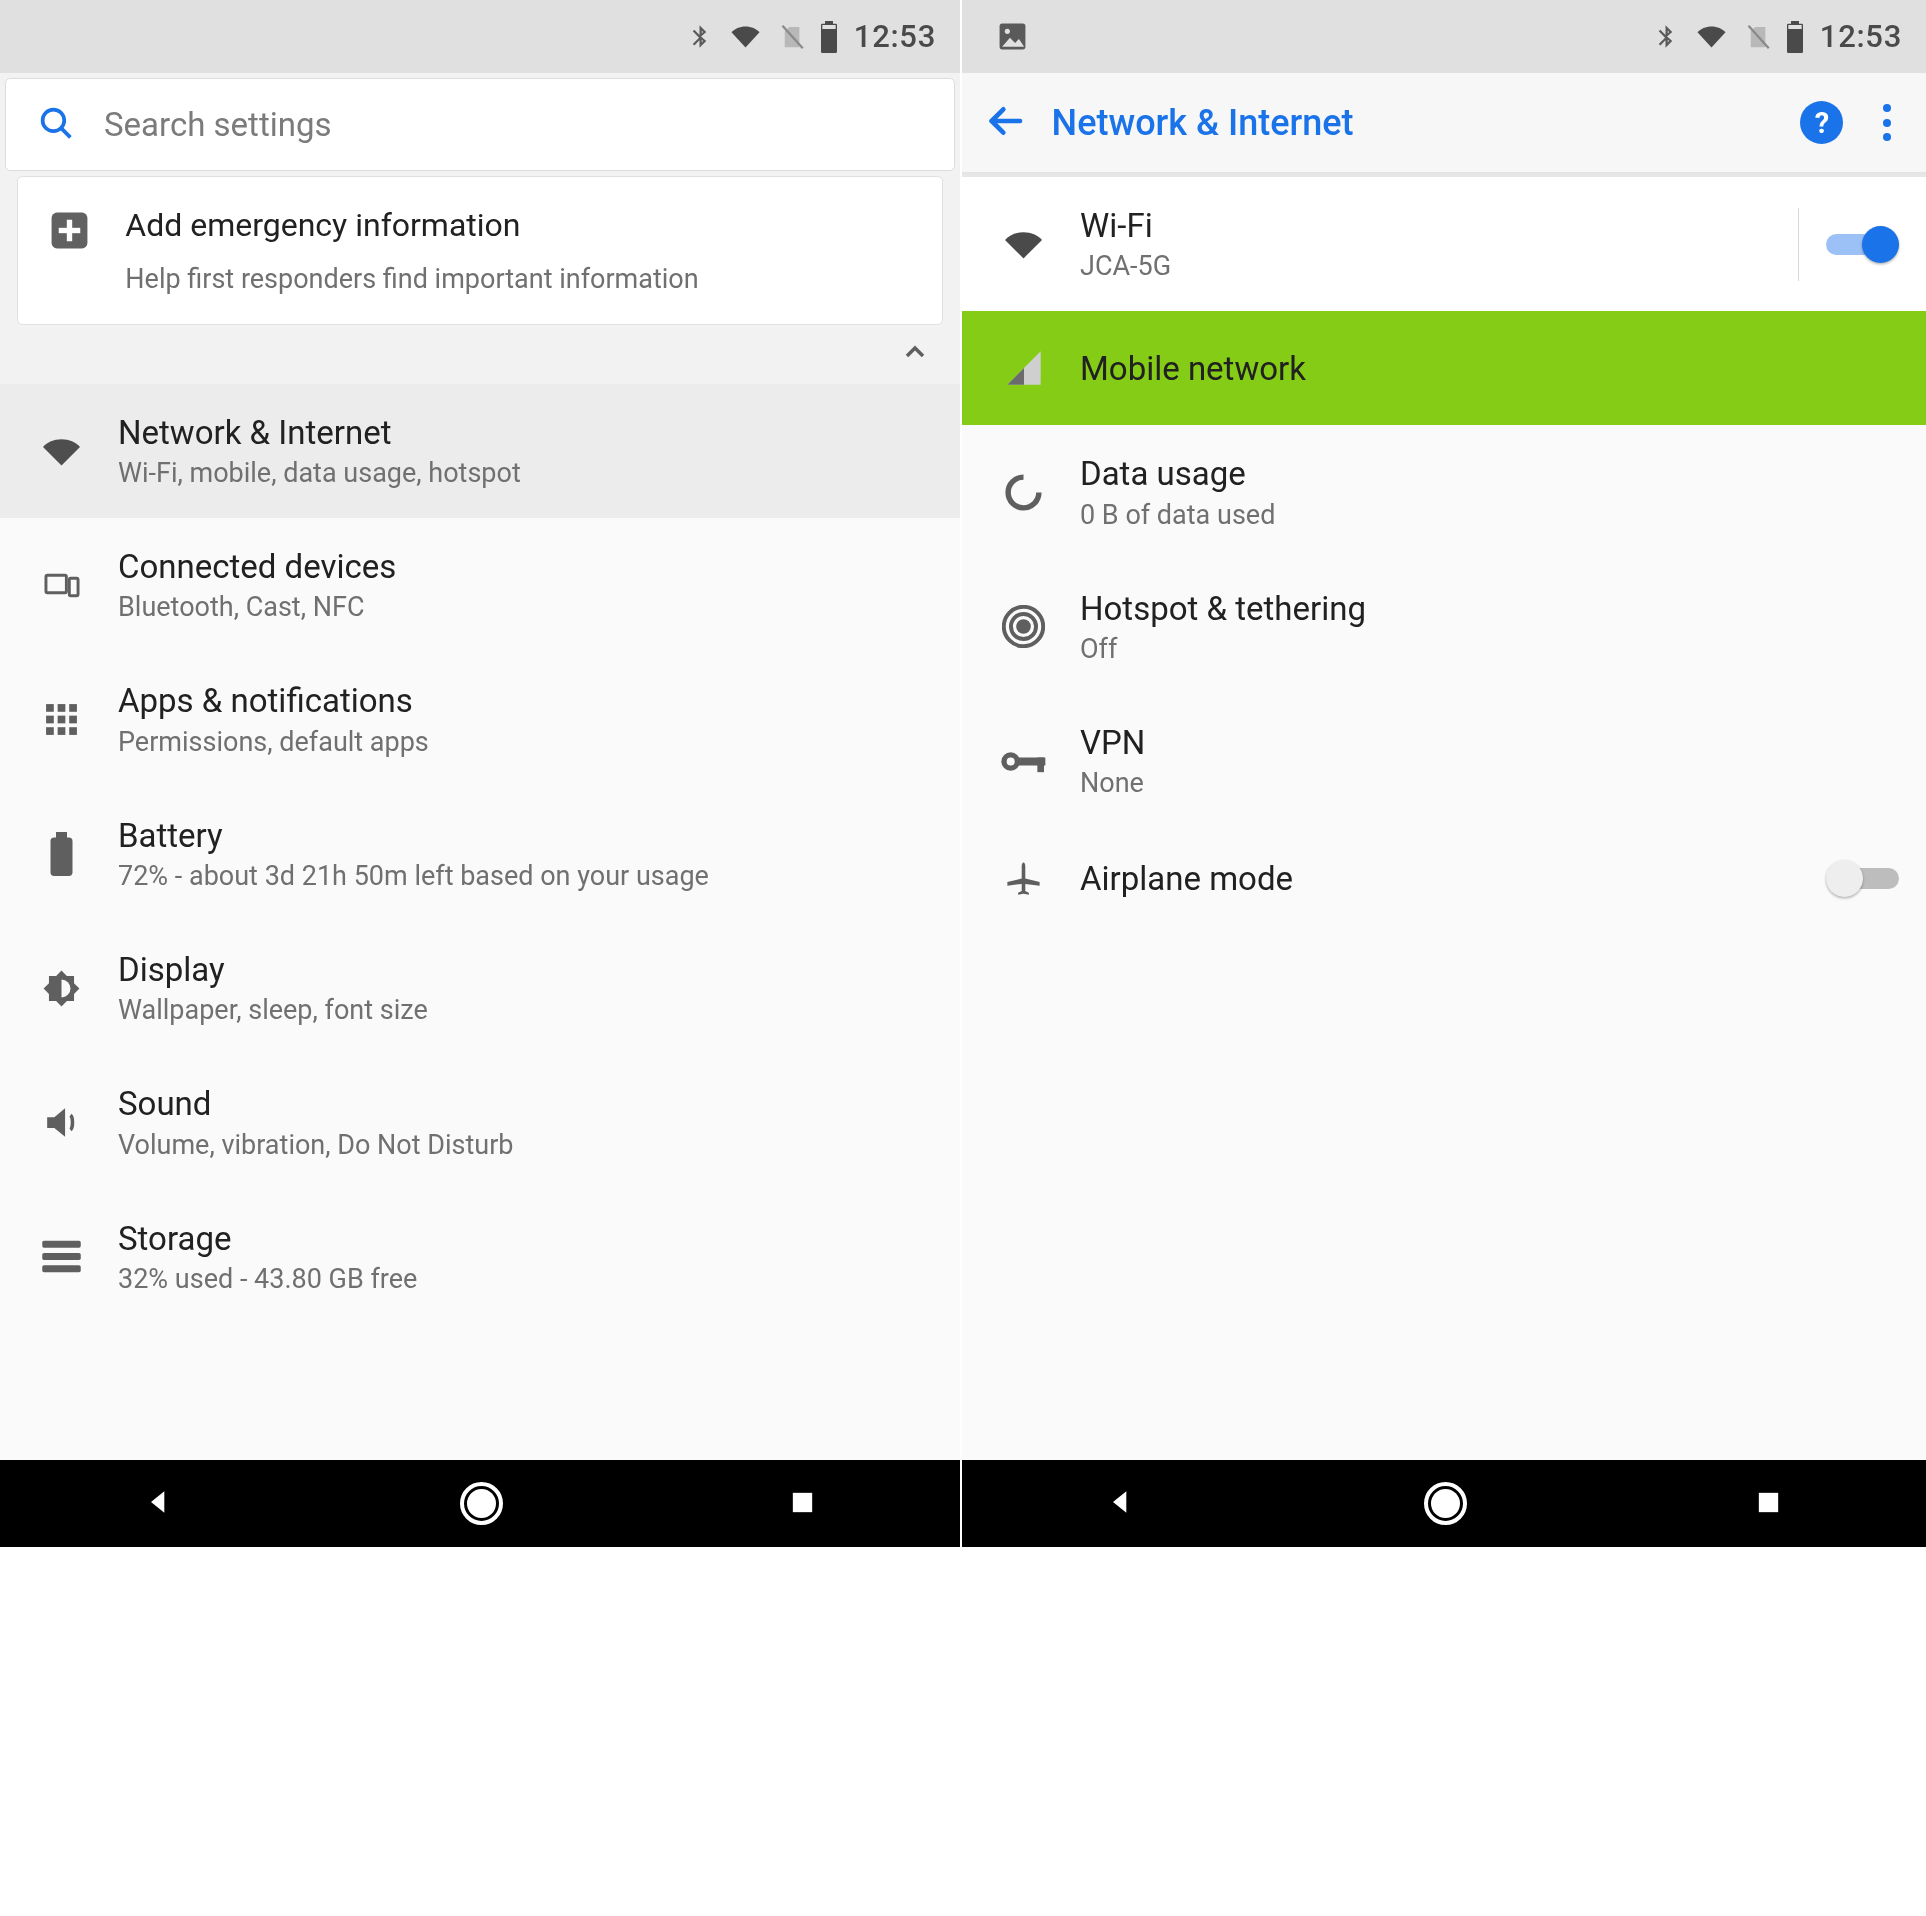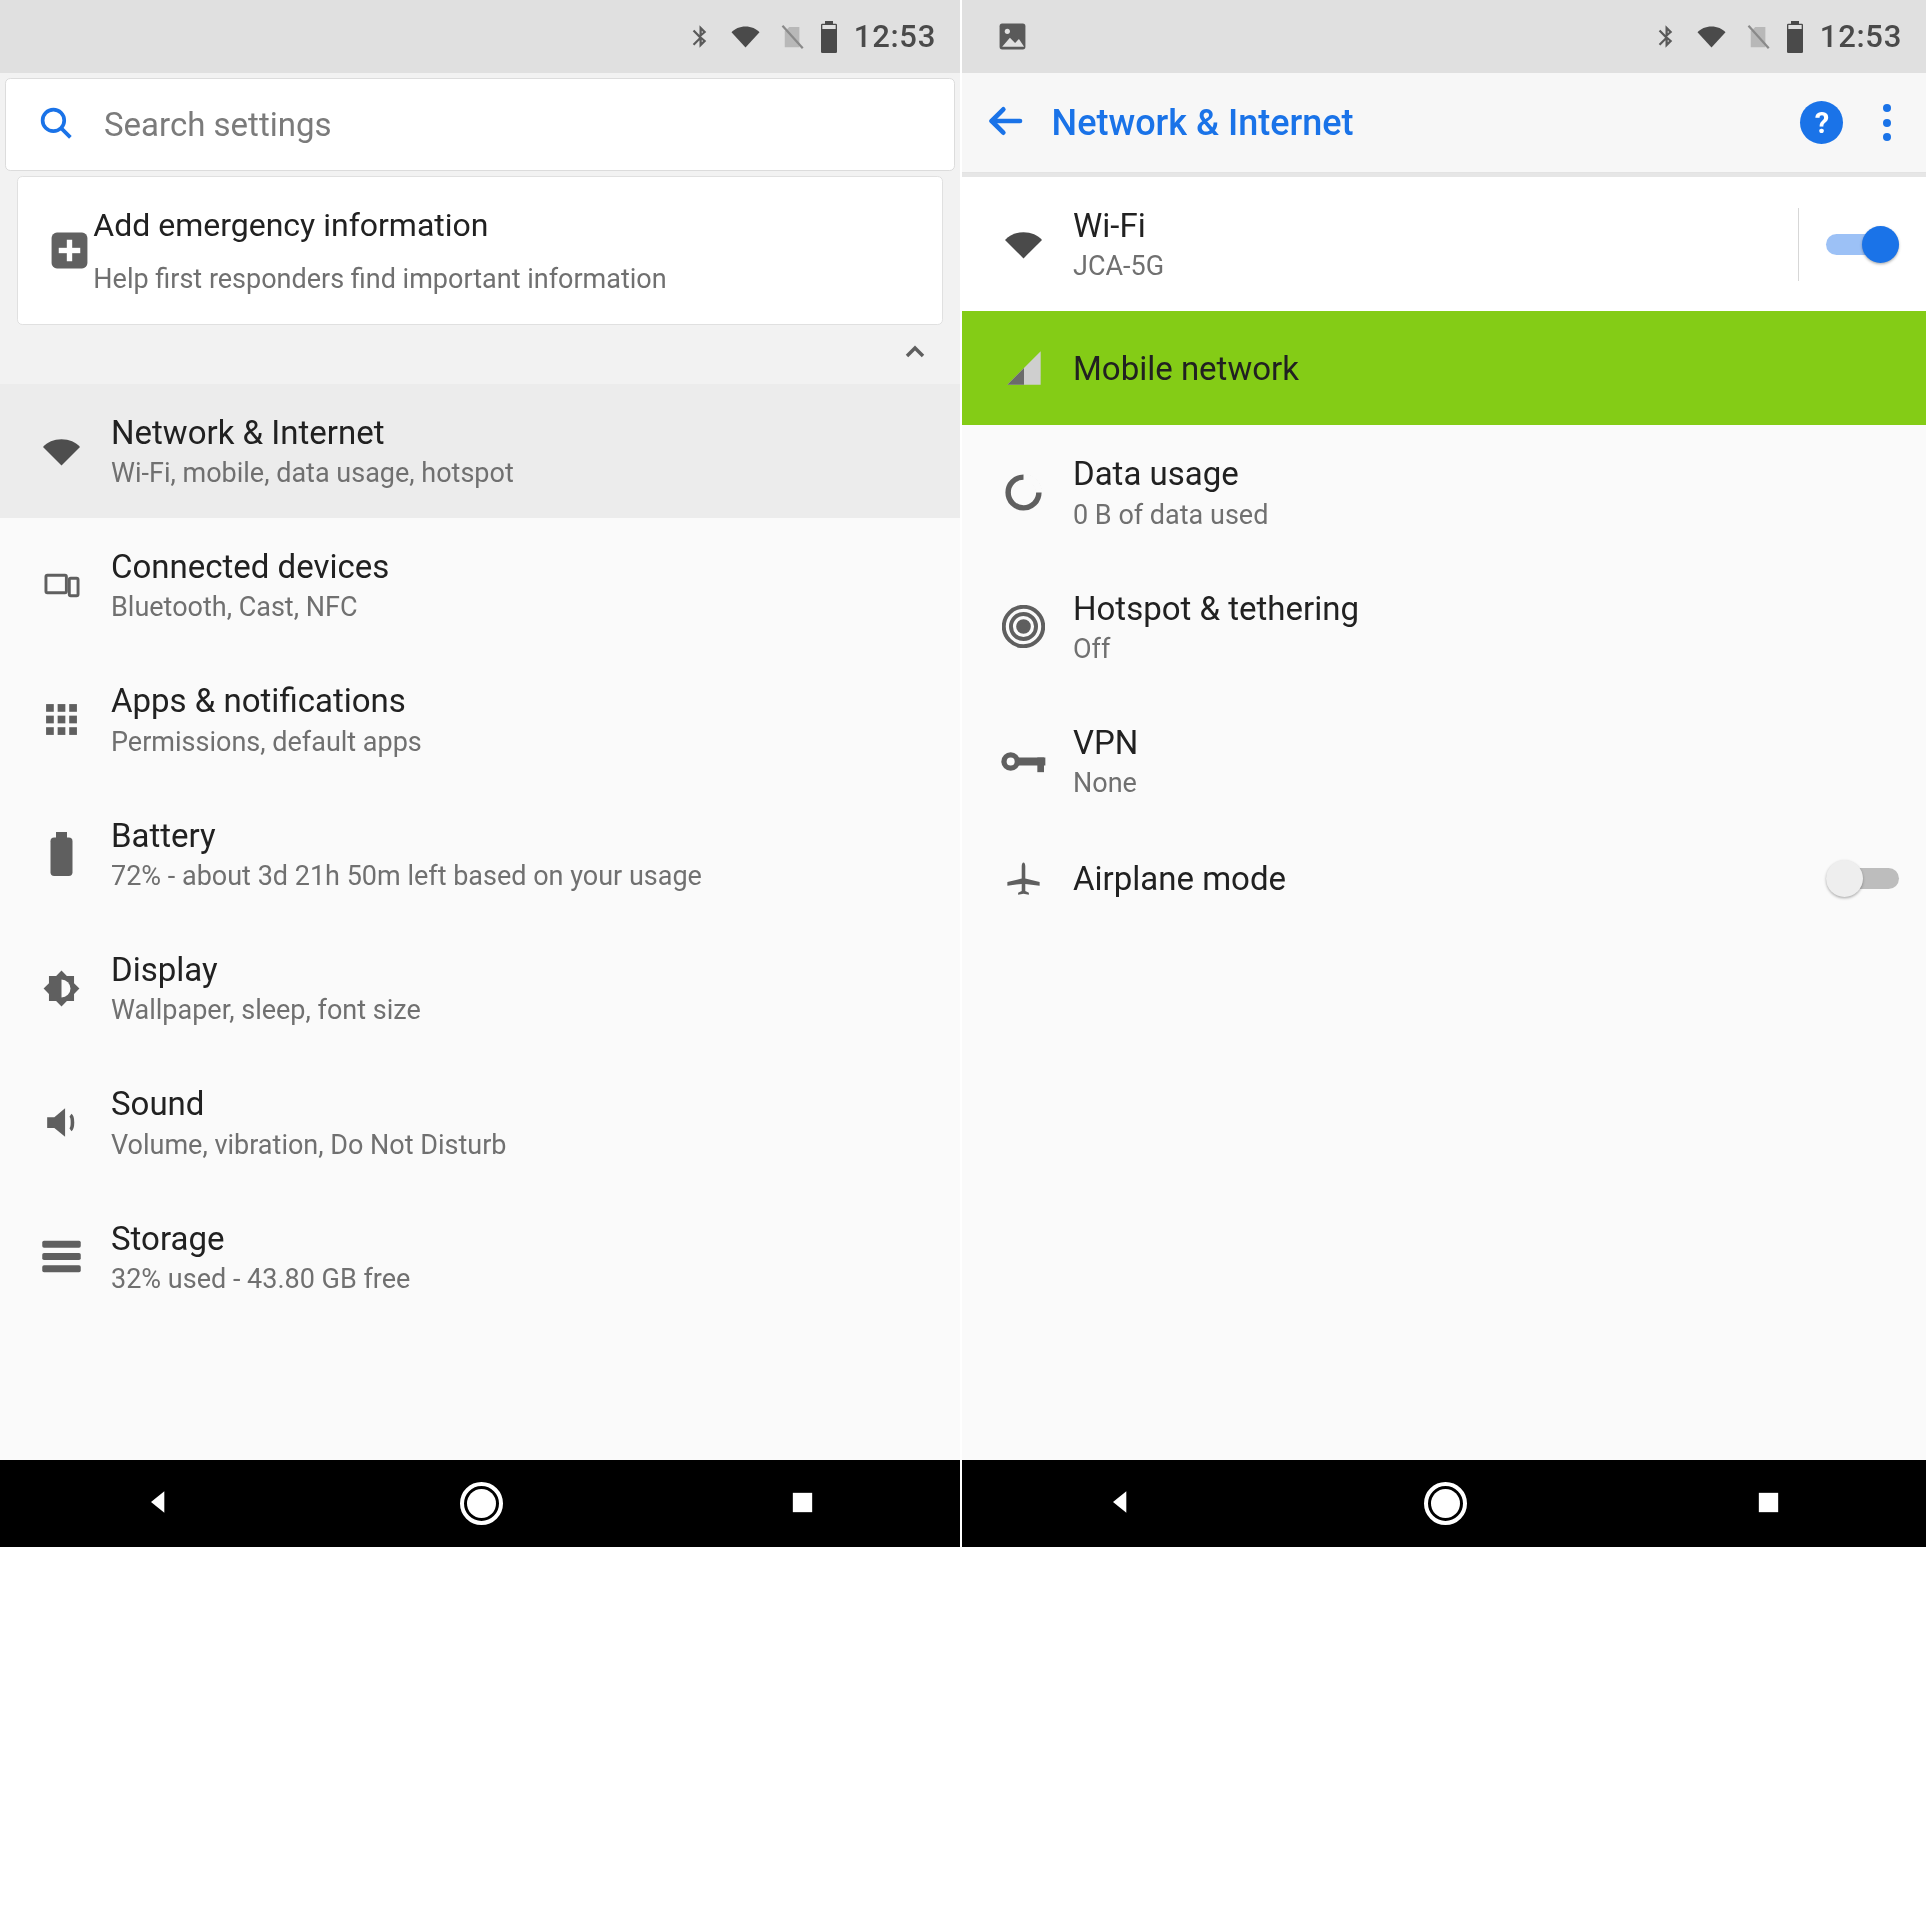--- a/index.html
+++ b/index.html
@@ -60,39 +60,39 @@
     padding: 0 32px;
   }
   .search .ph { color:#7b7b7b; font-size:33px; }
   
   .sugg-card {
     margin: 0 17.3px 0 17.3px;
     background:#fff; border:1.3px solid #e0e0e0; border-radius:5.3px;
     overflow:hidden;
   }
   .sugg-item {
-    display:flex; align-items:center; 
+    display:flex; align-items:flex-start; gap:32px;
     padding: 29px 27px;
     border-bottom:1.3px solid #eee;
   }
   .sugg-item:last-child{ border-bottom:none;}
   .sugg-icon{
     width:48px;height:48px; flex:0 0 48px;
     display:flex;align-items:center;justify-content:center;
     color:#616161;
   }
   .sugg-text .t{ font-size:32px; color:#212121; }
   .sugg-text .s{ font-size:27px; color:#707070; margin-top:19px;}
   .collapse-row{
     display:flex; justify-content:flex-end; padding: 10.6px 29px 13.3px 0;
   }
   
   .list { flex:1; overflow:hidden; background:#fafafa;}
   .row {
-    display:flex; align-items:center; gap:23px;
+    display:flex; align-items:center; gap:30px;
     padding: 29px 27px 29px 35px;
   }
   .row.sel { background:#ececec; }
   .row .icon {
     width:53px; flex:0 0 53px; display:flex; align-items:center; justify-content:center;
     color:#5f5f5f;
   }
   .row .txt .t{ font-size:33px; color:#212121;}
   .row .txt .s{ font-size:27px; color:#707070; margin-top:5.3px;}
   .row .txt .t.only{ font-size:33px;}

